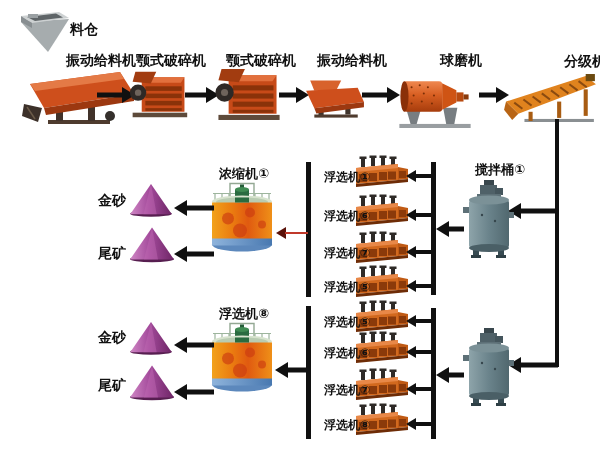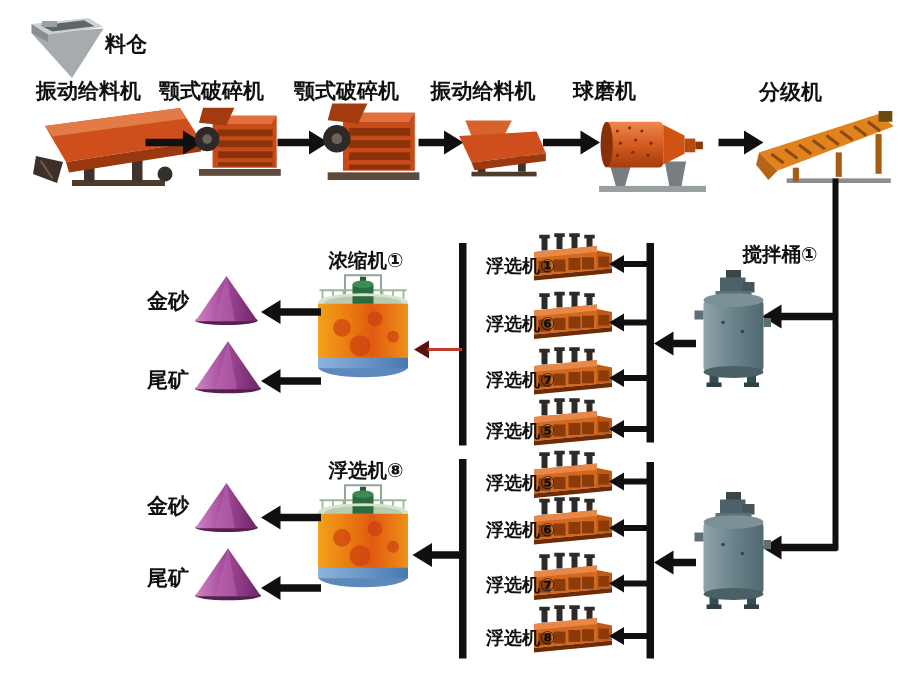--- a/index.html
+++ b/index.html
@@ -1,20 +1,20 @@
 <!DOCTYPE html>
 <html><head>
 <meta charset="utf-8">
 <style>
   html,body{margin:0;padding:0;}
   body{background:#fff;font-family:"Liberation Sans","DejaVu Sans",sans-serif;}
   #canvas{position:relative;width:600px;height:450px;background:#ffffff;overflow:hidden;}
   .icon{position:absolute;}
   .lbl{position:absolute;font-weight:bold;color:#111;white-space:nowrap;}
-  .lbl14{font-size:14px;text-align:left;}
+  .lbl14{font-size:14px;text-align:right;}
   .lbl13{font-size:13px;text-align:center;}
   .lbl12{font-size:12px;text-align:left;margin-left:12px;}
   .bar{position:absolute;background:#101010;}
   .arrow{position:absolute;}
   .arrow .shaft{position:absolute;top:50%;transform:translateY(-50%);height:5px;background:#101010;}
   .arrow.left .shaft{left:11px;right:0;}
   .arrow.left .head{position:absolute;left:0;top:50%;transform:translateY(-50%);width:0;height:0;
     border:8px solid transparent;border-left:none;border-right:13px solid #101010;}
   .arrow.right .shaft{left:0;right:11px;}
   .arrow.right .head{position:absolute;right:0;top:50%;transform:translateY(-50%);width:0;height:0;
@@ -286,21 +286,21 @@
   <div class="bar" style="left:555px;top:119px;width:4px;height:248px"></div>
   <div class="arrow left" style="left:508px;top:203px;width:50px;height:16px">
       <span class="head"></span>
       <span class="shaft"></span>
     </div>
   <div class="arrow left" style="left:508px;top:357px;width:50px;height:16px">
       <span class="head"></span>
       <span class="shaft"></span>
     </div>
 
-  <div class="lbl lbl13" style="left:476px;top:161px;width:88px">搅拌桶①</div>
+  <div class="lbl lbl13" style="left:456px;top:161px;width:88px">搅拌桶①</div>
   <svg class="icon" style="left:462px;top:178px;width:52px;height:82px">
       <use href="#i-mixer"></use>
     </svg>
   <div class="arrow left" style="left:436px;top:221px;width:28px;height:16px">
       <span class="head"></span>
       <span class="shaft"></span>
     </div>
 
   <svg class="icon" style="left:462px;top:326px;width:52px;height:82px">
       <use href="#i-mixer"></use>

